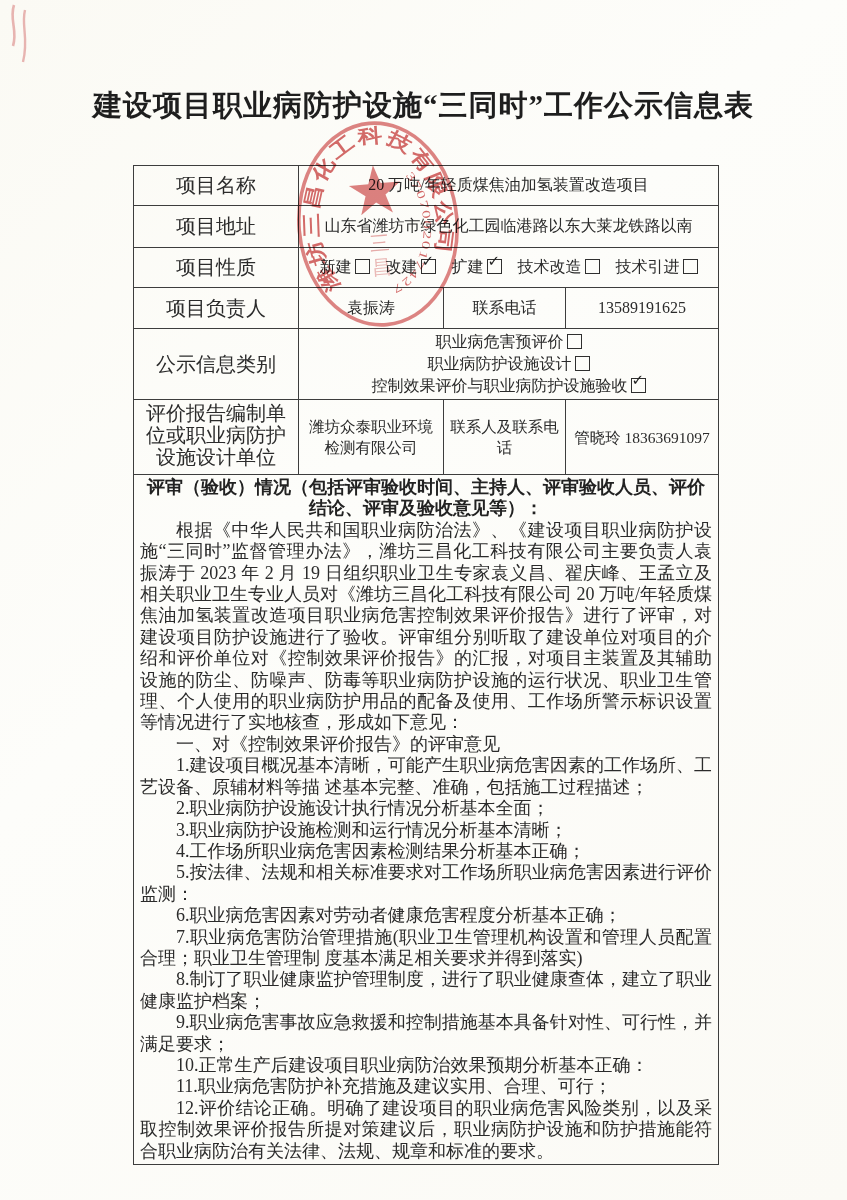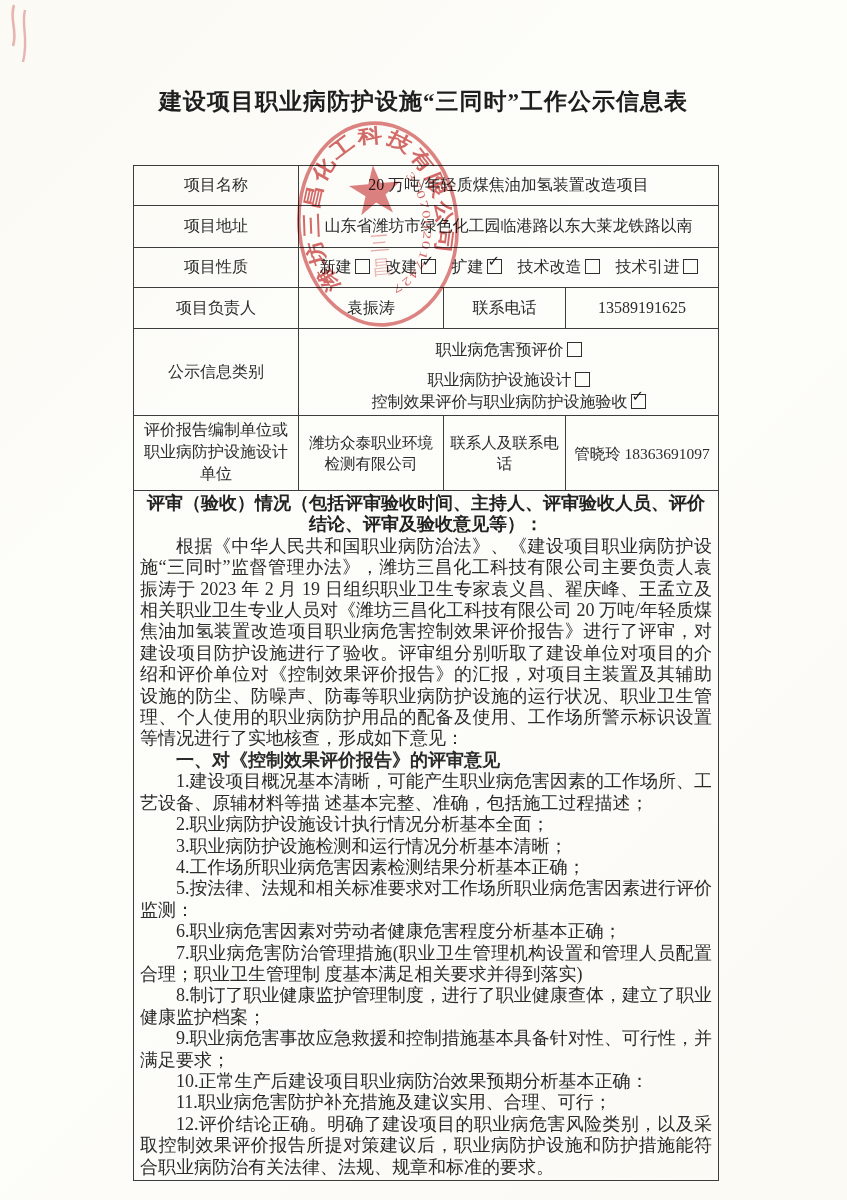--- a/index.html
+++ b/index.html
@@ -7,56 +7,56 @@
     width:847px;height:1200px;position:relative;
     background:#fcfbf7;
     font-family:"Liberation Serif","DejaVu Serif",serif;
     color:#2e2e2e;
     overflow:hidden;
   }
   .page{position:absolute;inset:0;background:linear-gradient(135deg,#fbfaf4 0%,#fdfdfa 40%,#fbfaf5 100%);}
 
   .doc-title{
     position:absolute;top:86px;left:0;width:847px;
-    text-align:center;font-size:23px;font-weight:bold;color:#1e1e1e;
+    text-align:center;font-size:29px;font-weight:bold;color:#1e1e1e;
     letter-spacing:1px;
   }
 
   table.info{
     position:absolute;left:133px;top:165px;
     border-collapse:collapse;table-layout:fixed;
     width:585px;
     font-size:16px;color:#2b2b2b;
   }
   table.info td{
     border:1.6px solid #3d3d3d;
     padding:2px 6px;
     vertical-align:middle;
     text-align:center;
     overflow:hidden;
   }
-  td.lbl{font-size:16px;}
+  td.lbl{font-size:20px;}
   td.left{text-align:left;padding-left:12px;}
   td.review-cell{vertical-align:top;text-align:left;padding:6px 10px 6px 10px;}
 
   .pub-line{display:block;line-height:22px;font-size:15.5px;}
   .opt{white-space:nowrap;display:inline-block;margin:0 8px;font-size:16px;}
   .box{
     display:inline-block;width:13px;height:13px;border:1.6px solid #2f2f2f;
     vertical-align:-2px;margin-left:3px;position:relative;background:transparent;
   }
   .box .tick{
     position:absolute;left:0px;top:-6px;font-size:15px;font-weight:bold;color:#1f1f1f;
     font-family:"DejaVu Sans",sans-serif;line-height:15px;
   }
 
   .rv{font-size:18px;line-height:21.4px;}
   .rv-heading{font-weight:bold;color:#222;}
   .rv p{margin:0;text-indent:2em;text-align:justify;}
-  .rv .sect{font-weight:bold;}
+  .rv .sect{font-weight:normal;}
 
   .small2{font-size:15.5px;line-height:21px;}
   .unit-lbl{font-size:15.5px;line-height:22px;font-family:Liberation Mono, monospace;}
 
   .stamp{
     position:absolute;left:256px;top:96px;width:244px;height:256px;
     mix-blend-mode:multiply;opacity:.82;pointer-events:none;
   }
   .corner-mark{position:absolute;left:6px;top:2px;opacity:.45;pointer-events:none;}
 </style>
@@ -94,21 +94,21 @@
     </tr>
     <tr style="height:41px">
       <td class="lbl">项目负责人</td>
       <td>袁振涛</td>
       <td>联系电话</td>
       <td>13589191625</td>
     </tr>
     <tr style="height:67px">
       <td class="lbl">公示信息类别</td>
       <td colspan="3" class="left" id="publicity-options">
-            <span class="pub-line"><span class="opt" style="margin: 8px;"><span>职业病危害预评价</span><span class="box"></span></span></span>
+            <span class="pub-line"><span class="opt" style="margin: 0px;"><span>职业病危害预评价</span><span class="box"></span></span></span>
             <span class="pub-line"><span class="opt" style="margin: 0px;"><span>职业病防护设施设计</span><span class="box"></span></span></span>
             <span class="pub-line"><span class="opt" style="margin: 0px;"><span>控制效果评价与职业病防护设施验收</span><span class="box"><span class="tick">✓</span></span></span></span>
           </td>
     </tr>
     <tr style="height:75px">
       <td class="lbl unit-lbl">评价报告编制单位或职业病防护设施设计单位</td>
       <td class="small2">潍坊众泰职业环境检测有限公司</td>
       <td class="small2">联系人及联系电话</td>
       <td class="small2">管晓玲 18363691097</td>
     </tr>

